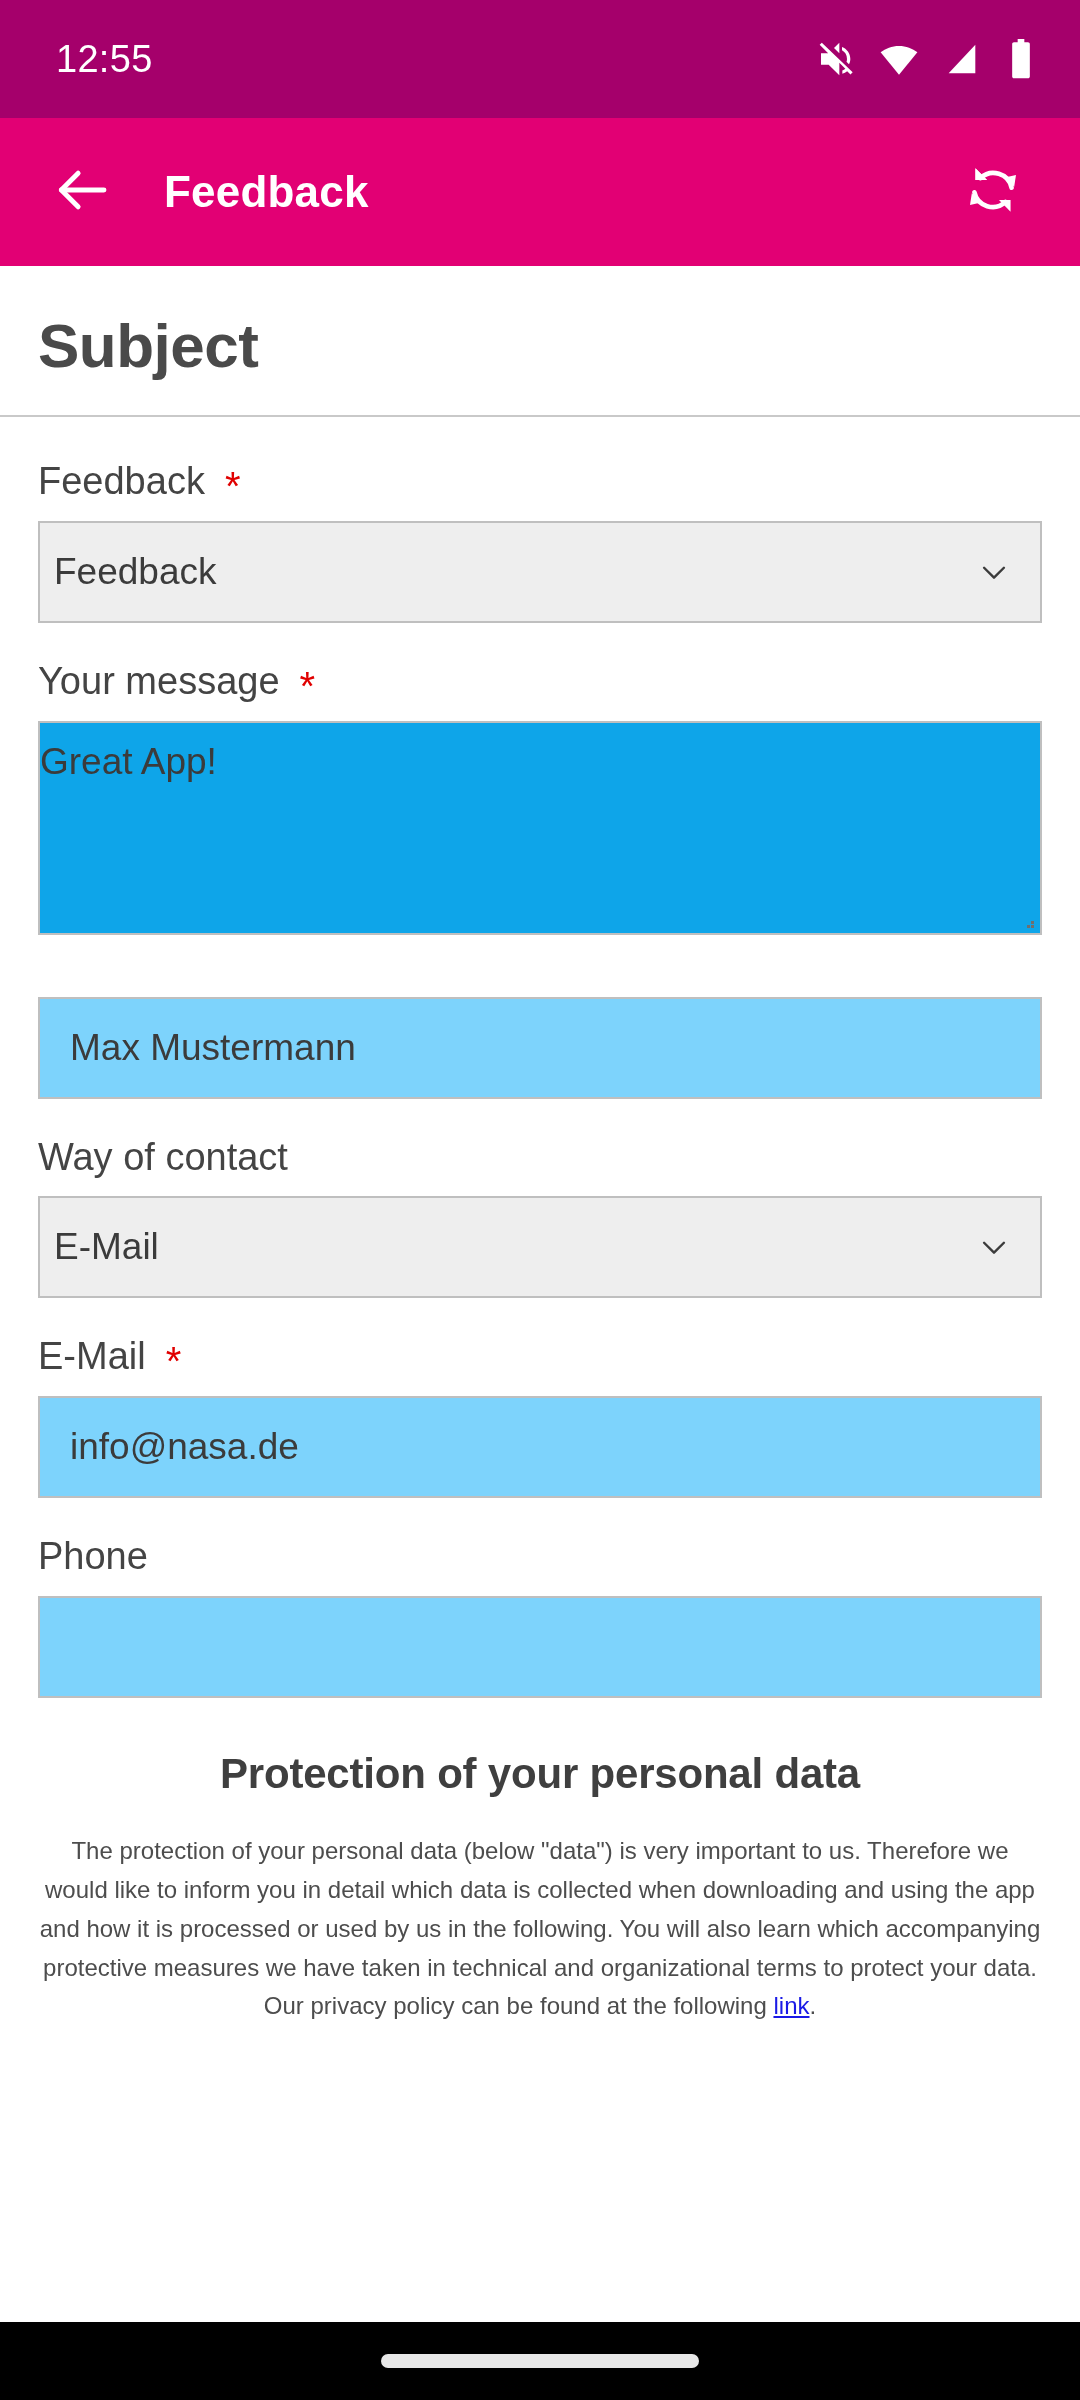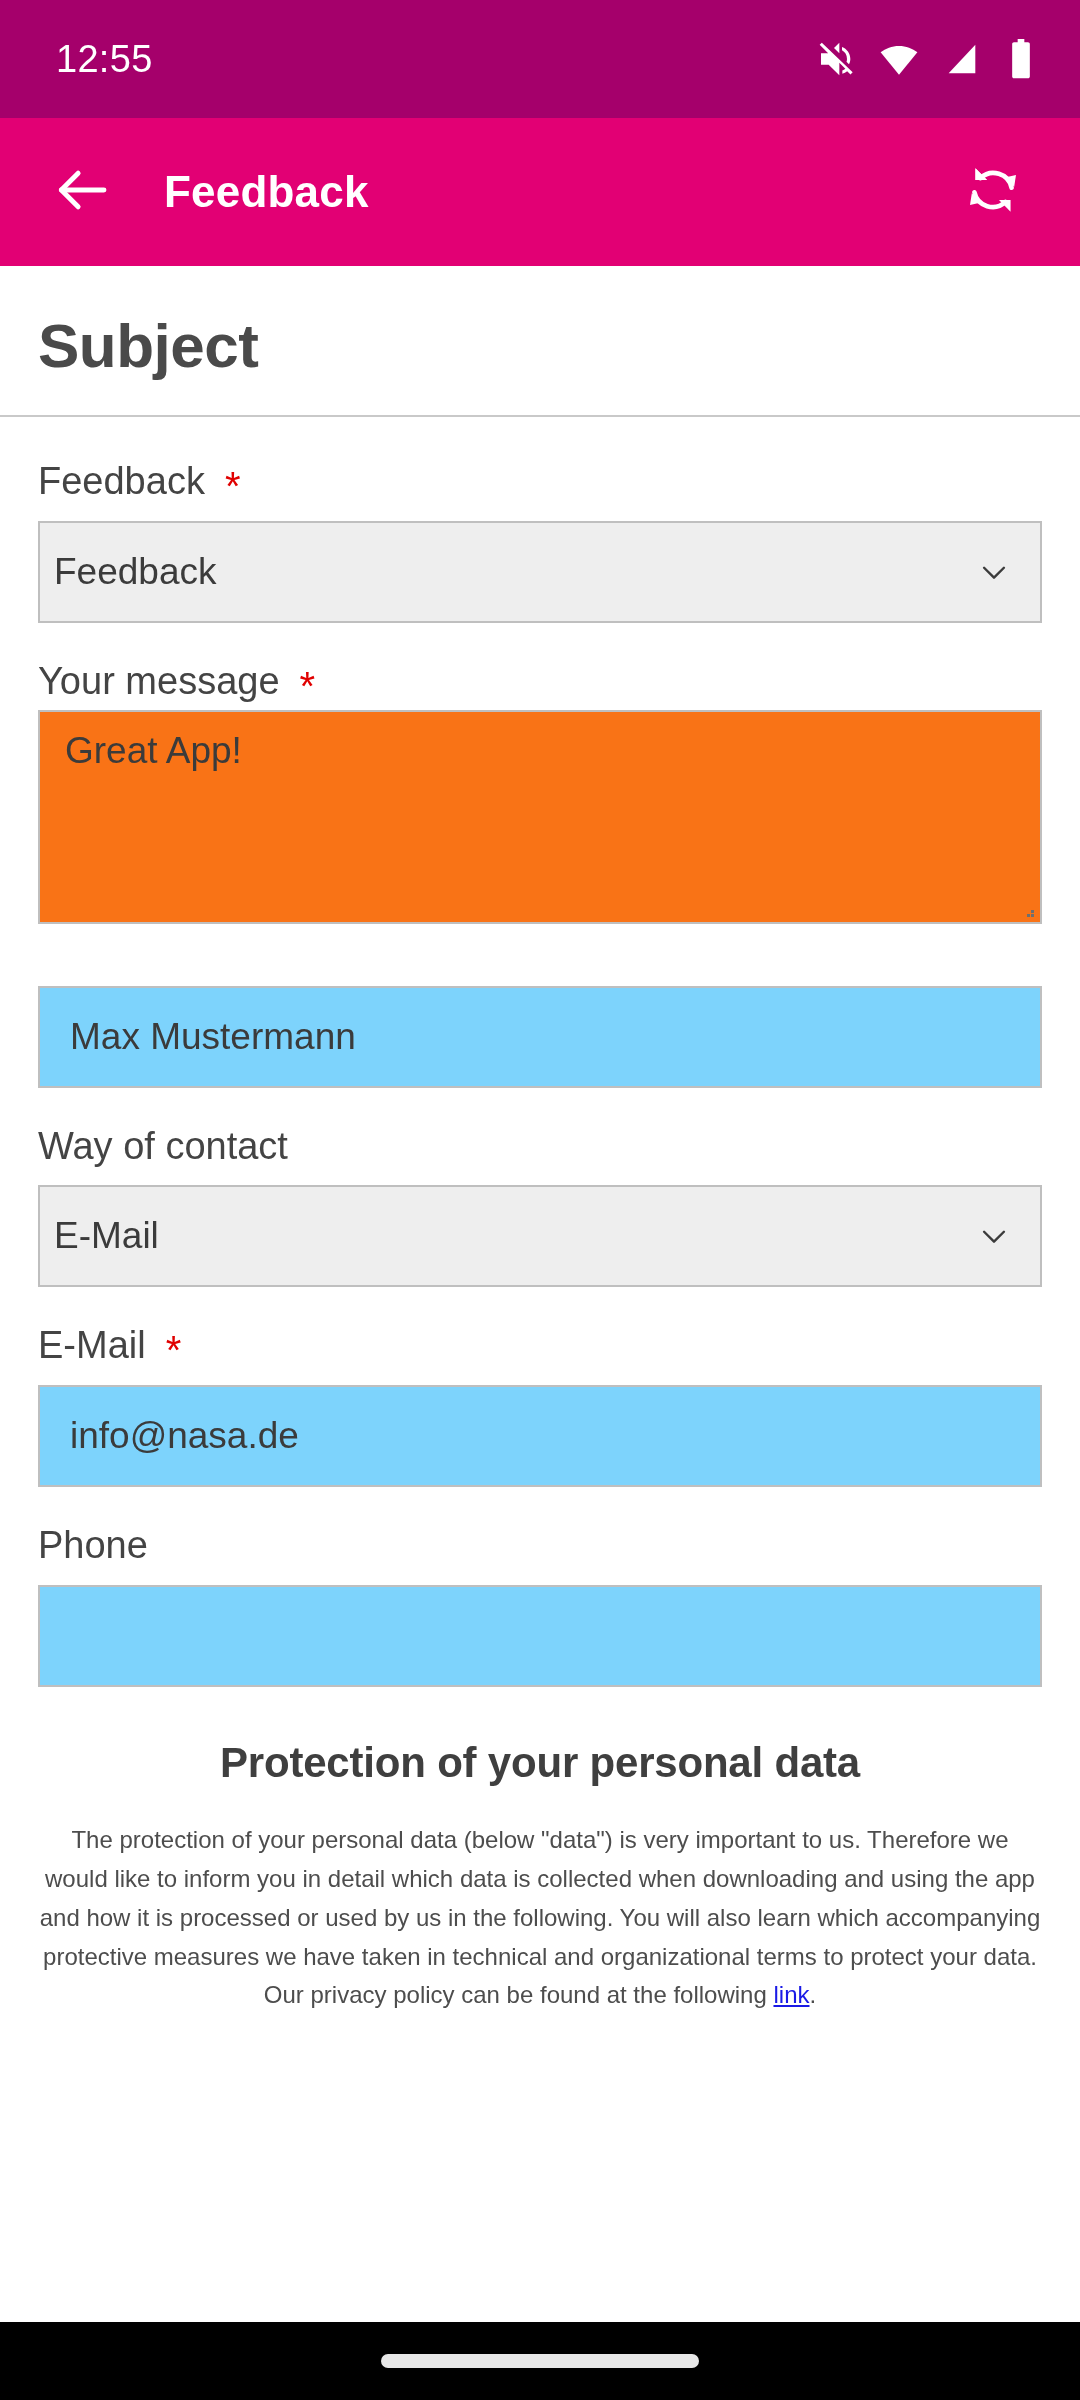--- a/index.html
+++ b/index.html
@@ -166,26 +166,26 @@
     padding: 0 14px 0 30px;
   }
   .text-input .input-value {
     font-size: 37px;
     color: #3b3b3b;
   }
 
   
   .textarea-box {
     position: relative;
-    margin-top: 7px;
+    margin-top: 18px;
     height: 214px;
-    background: #f97316;
+    background: #0ea5e9;
     border: 2px solid #bfbfbf;
     box-sizing: border-box;
-    padding: 16px 14px 0 25px;
+    padding: 16px 14px 0 0;
   }
   .textarea-value {
     font-size: 37px;
     color: #3b3b3b;
     line-height: 1.25;
   }
   .resize-grip {
     position: absolute;
     right: 5px;
     bottom: 4px;

